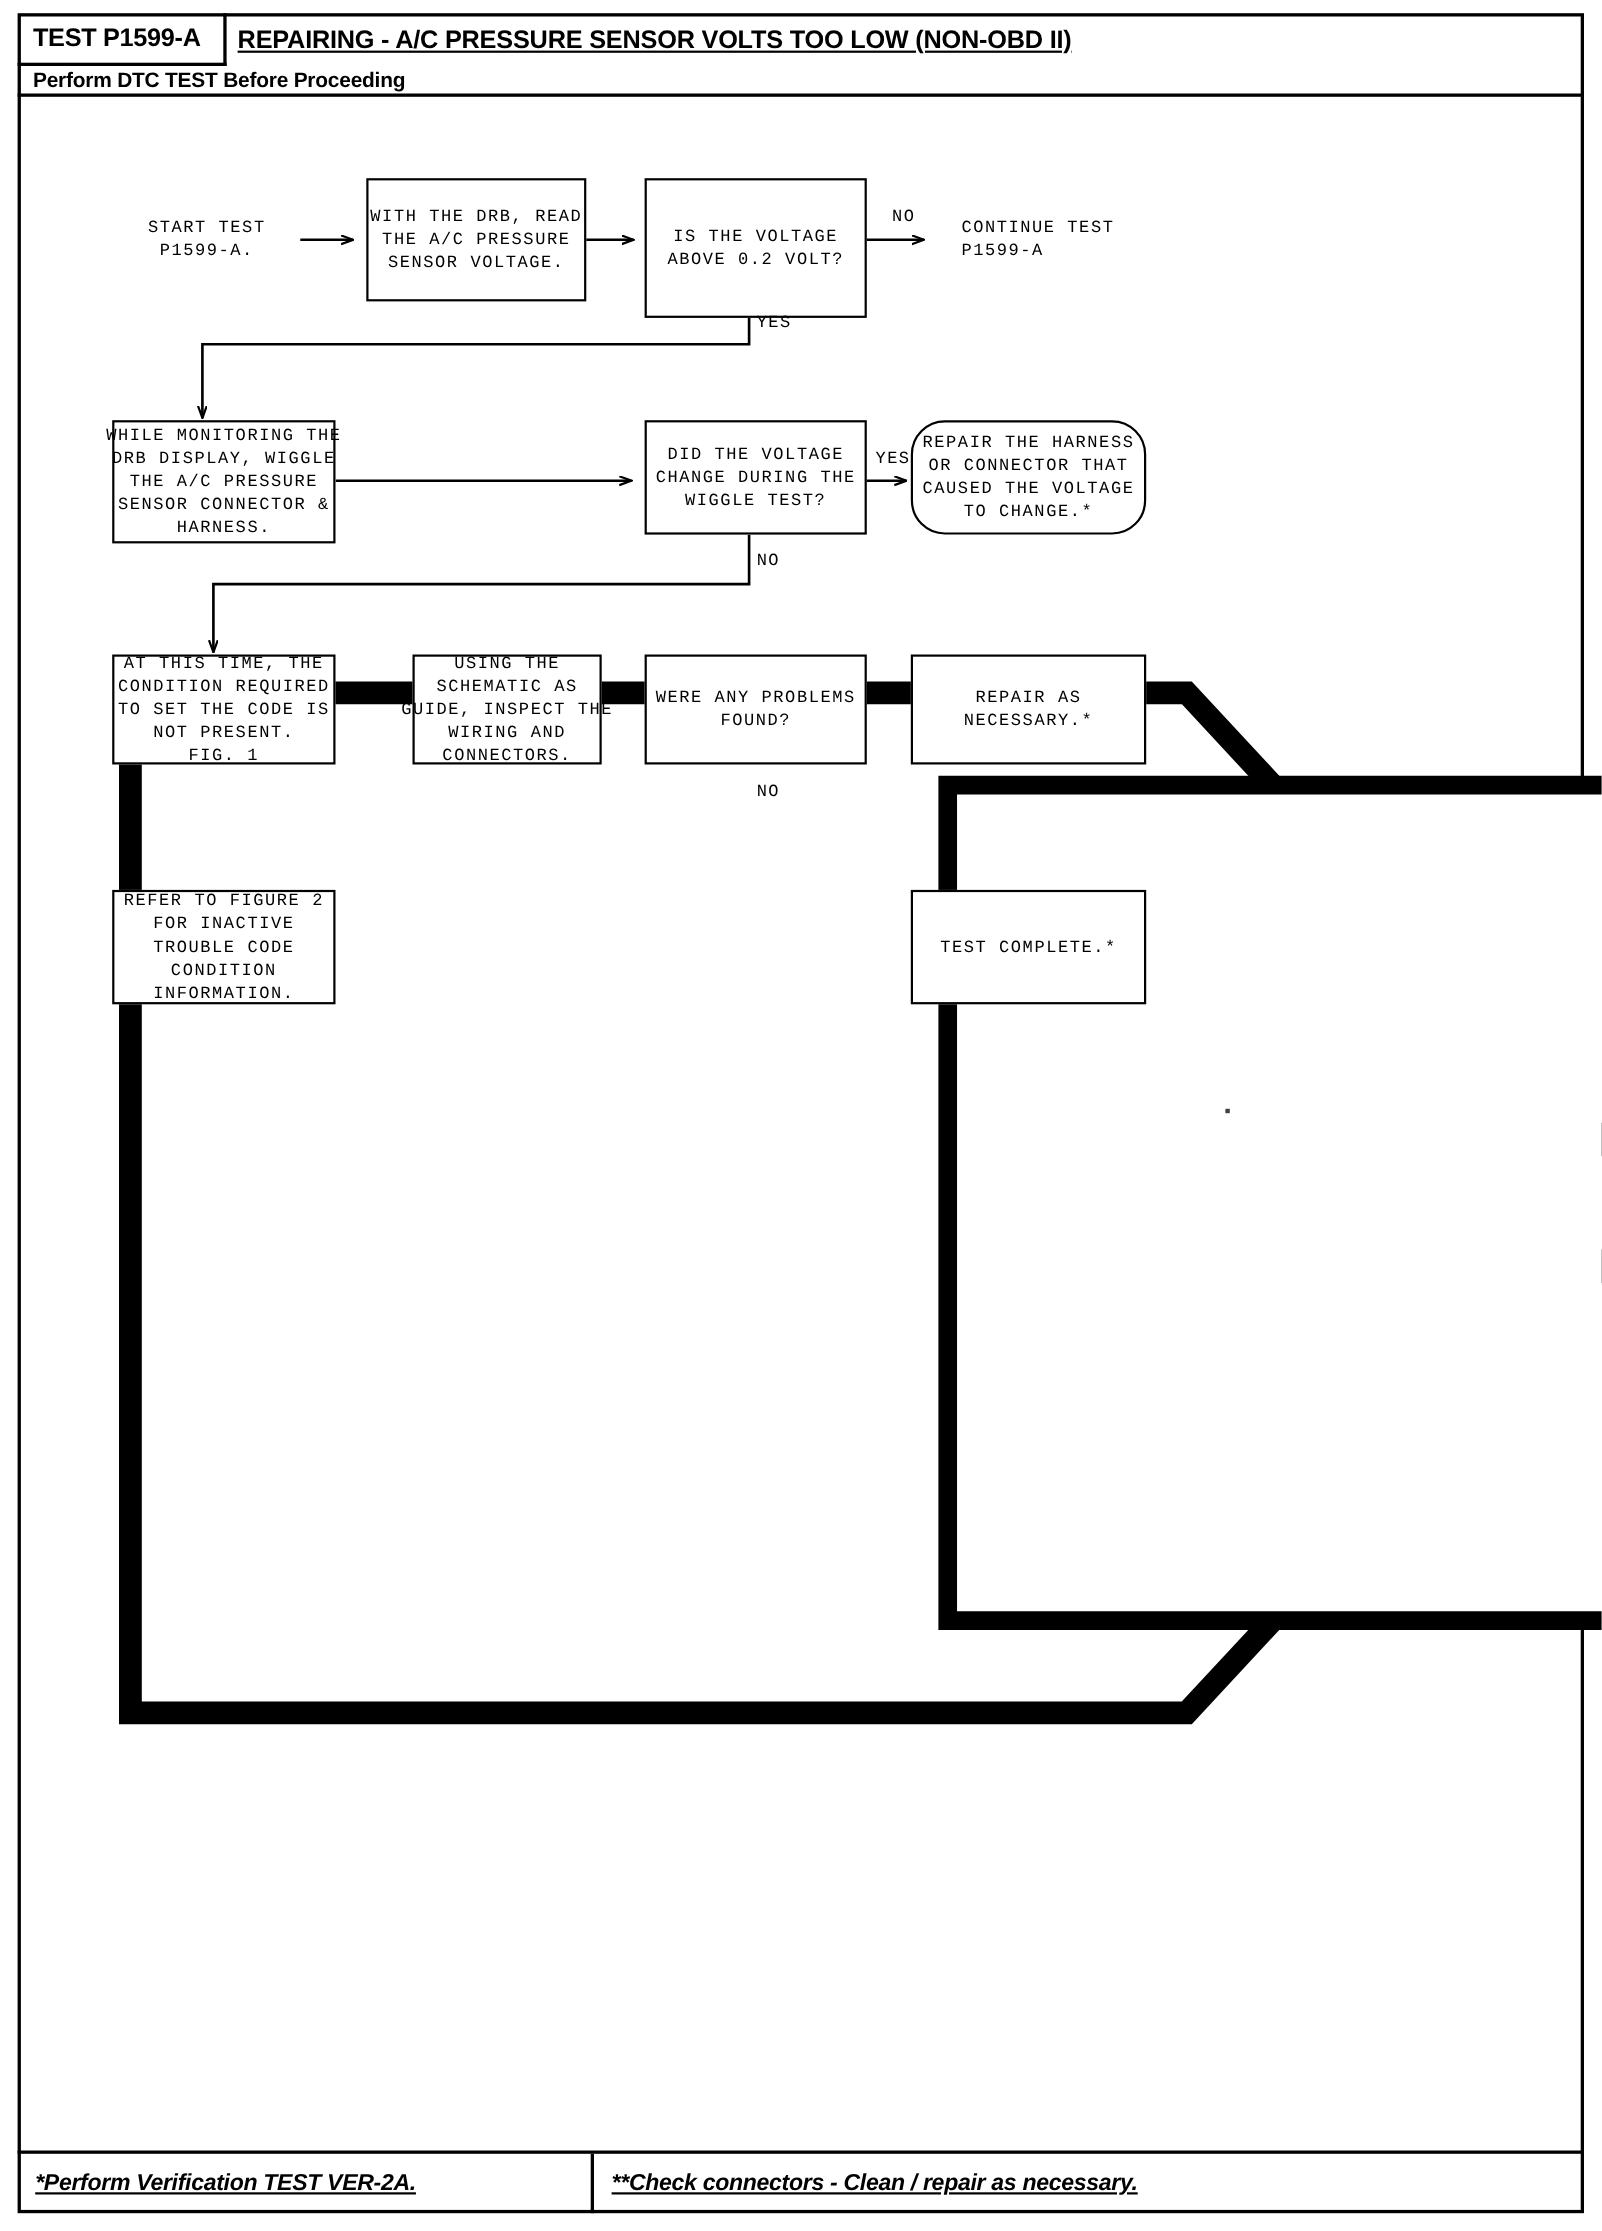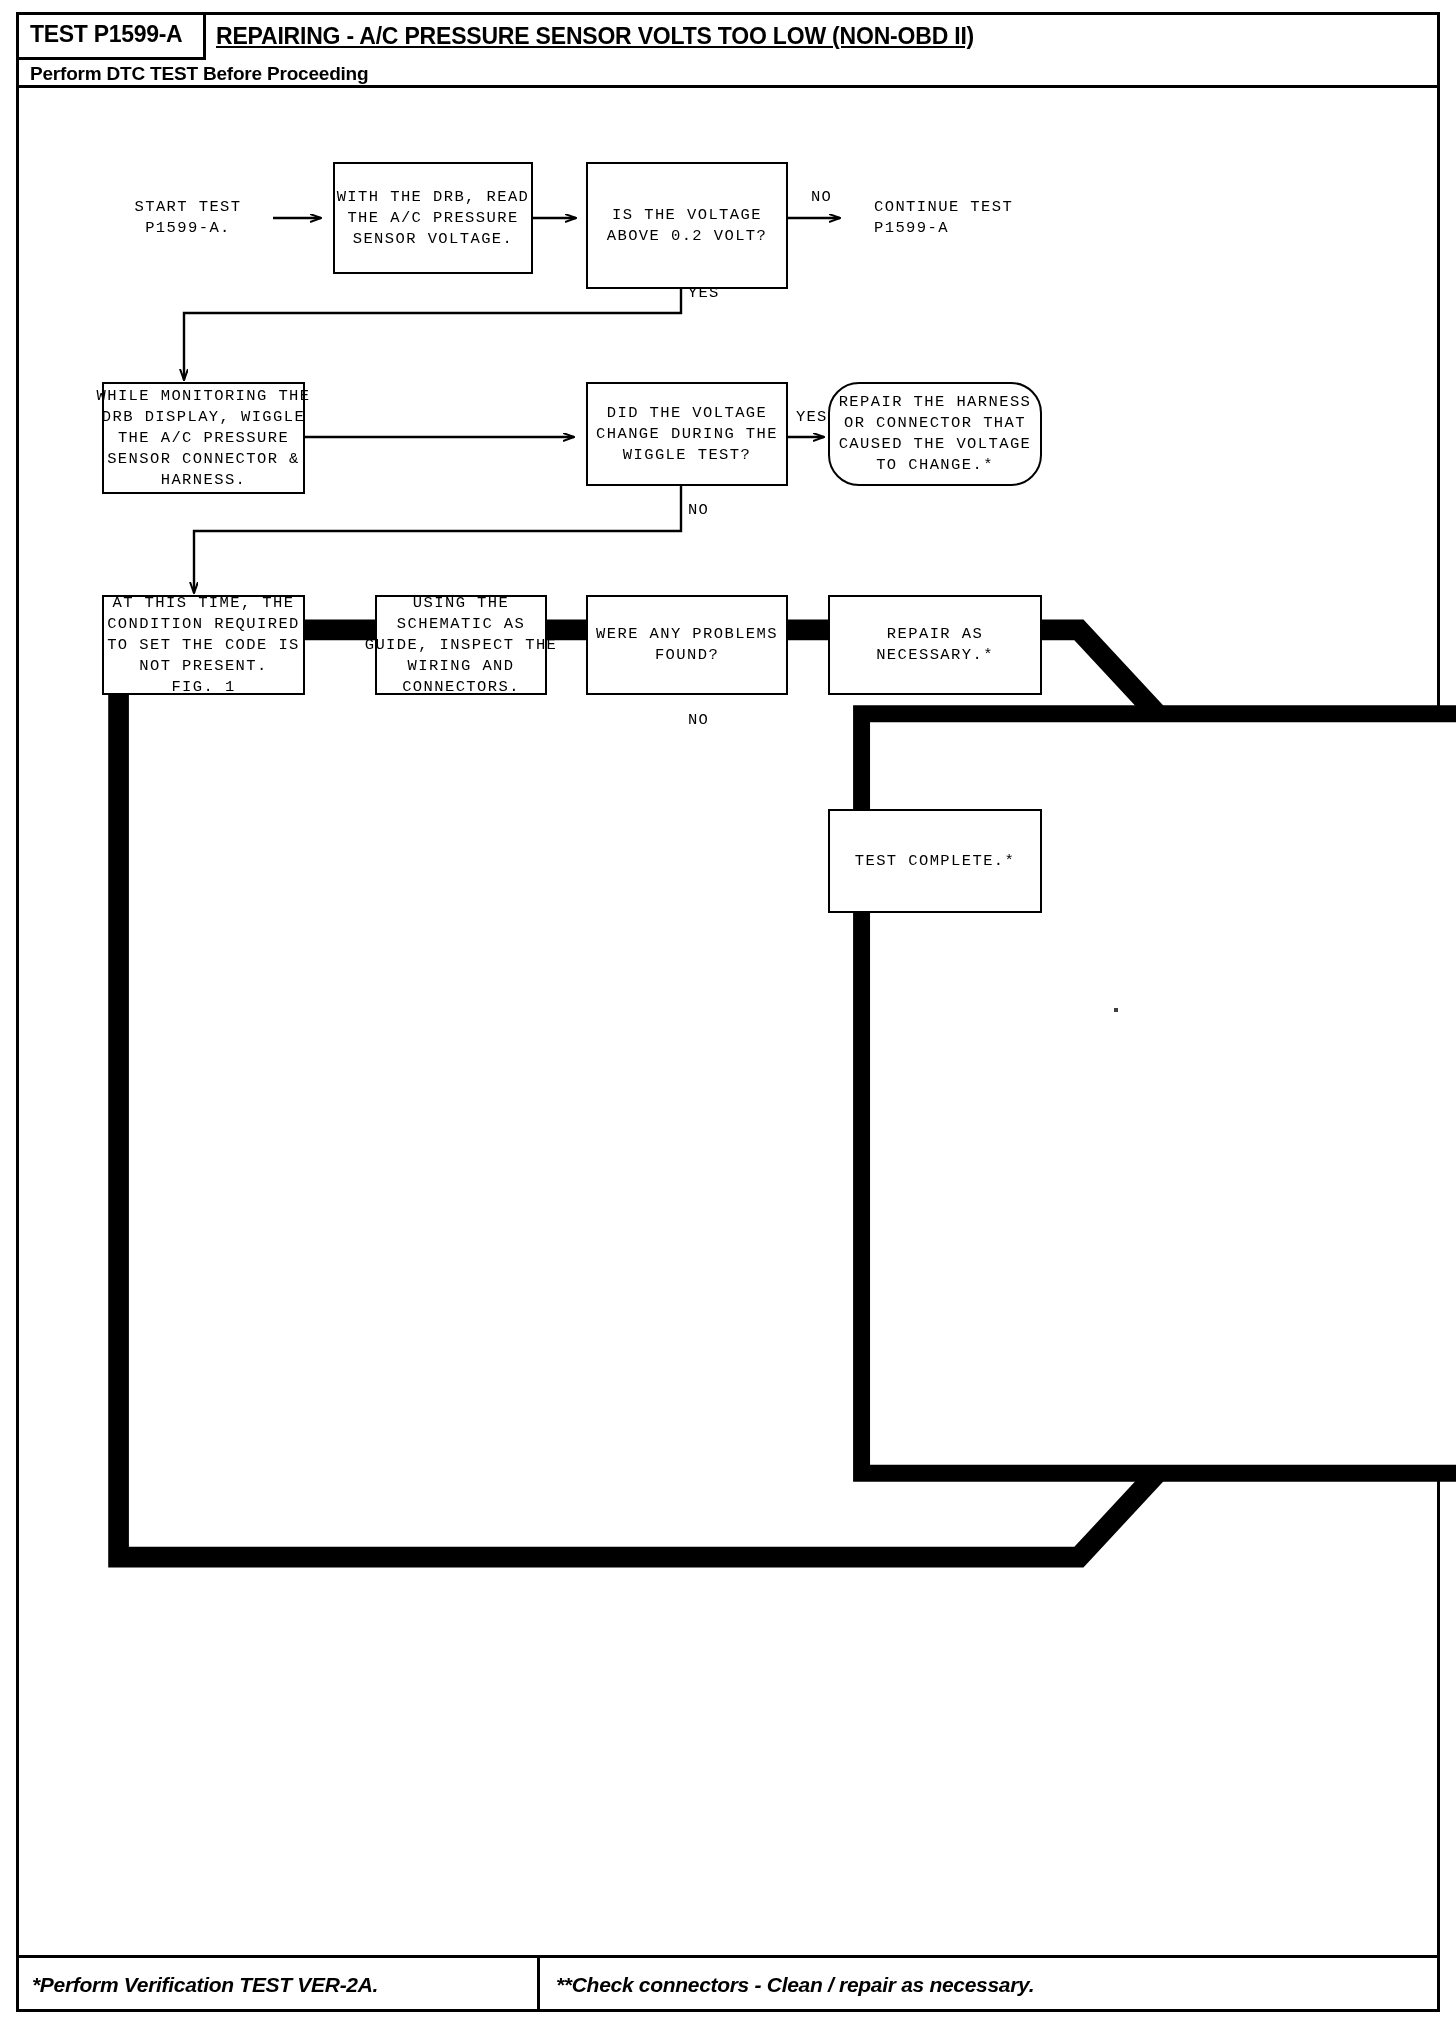--- a/index.html
+++ b/index.html
@@ -104,20 +104,21 @@
     height: 100%;
     display: flex;
     align-items: center;
     padding-left: 16px;
     font-size: 21px;
     font-weight: bold;
     font-style: italic;
     letter-spacing: -0.3px;
     white-space: nowrap;
     box-sizing: border-box;
+    text-decoration: underline;
   }
   .footer-cell.left  { width: 524px; border-right: 3px solid #000; }
   .footer-cell.right { width: 897px; }
 
   
   #flow {
     position: absolute;
     left: 16px;
     top: 88px;
     width: 1424px;
@@ -322,20 +323,27 @@
 
     <span class="elabel" style="left:780px; top:530px;">YES</span>
 
     <div class="node" style="left:812px; top:507px; width:214px; height:100px;">
       <span class="txt">REPAIR AS
 NECESSARY.*</span>
     </div>
 
     <span class="elabel" style="left:672px; top:623px;">NO</span>
 
+    <div class="node" style="left:86px; top:721px; width:203px; height:104px;">
+      <span class="txt">REFER TO FIGURE 2
+FOR INACTIVE
+TROUBLE CODE
+CONDITION
+INFORMATION.</span>
+    </div>
 
     <div class="node" style="left:812px; top:721px; width:214px; height:104px;">
       <span class="txt">TEST COMPLETE.*</span>
     </div>
 
     <div class="speck" style="left:1098px; top:920px;"></div>
 
   </div>
 
   <div class="footer-band">

